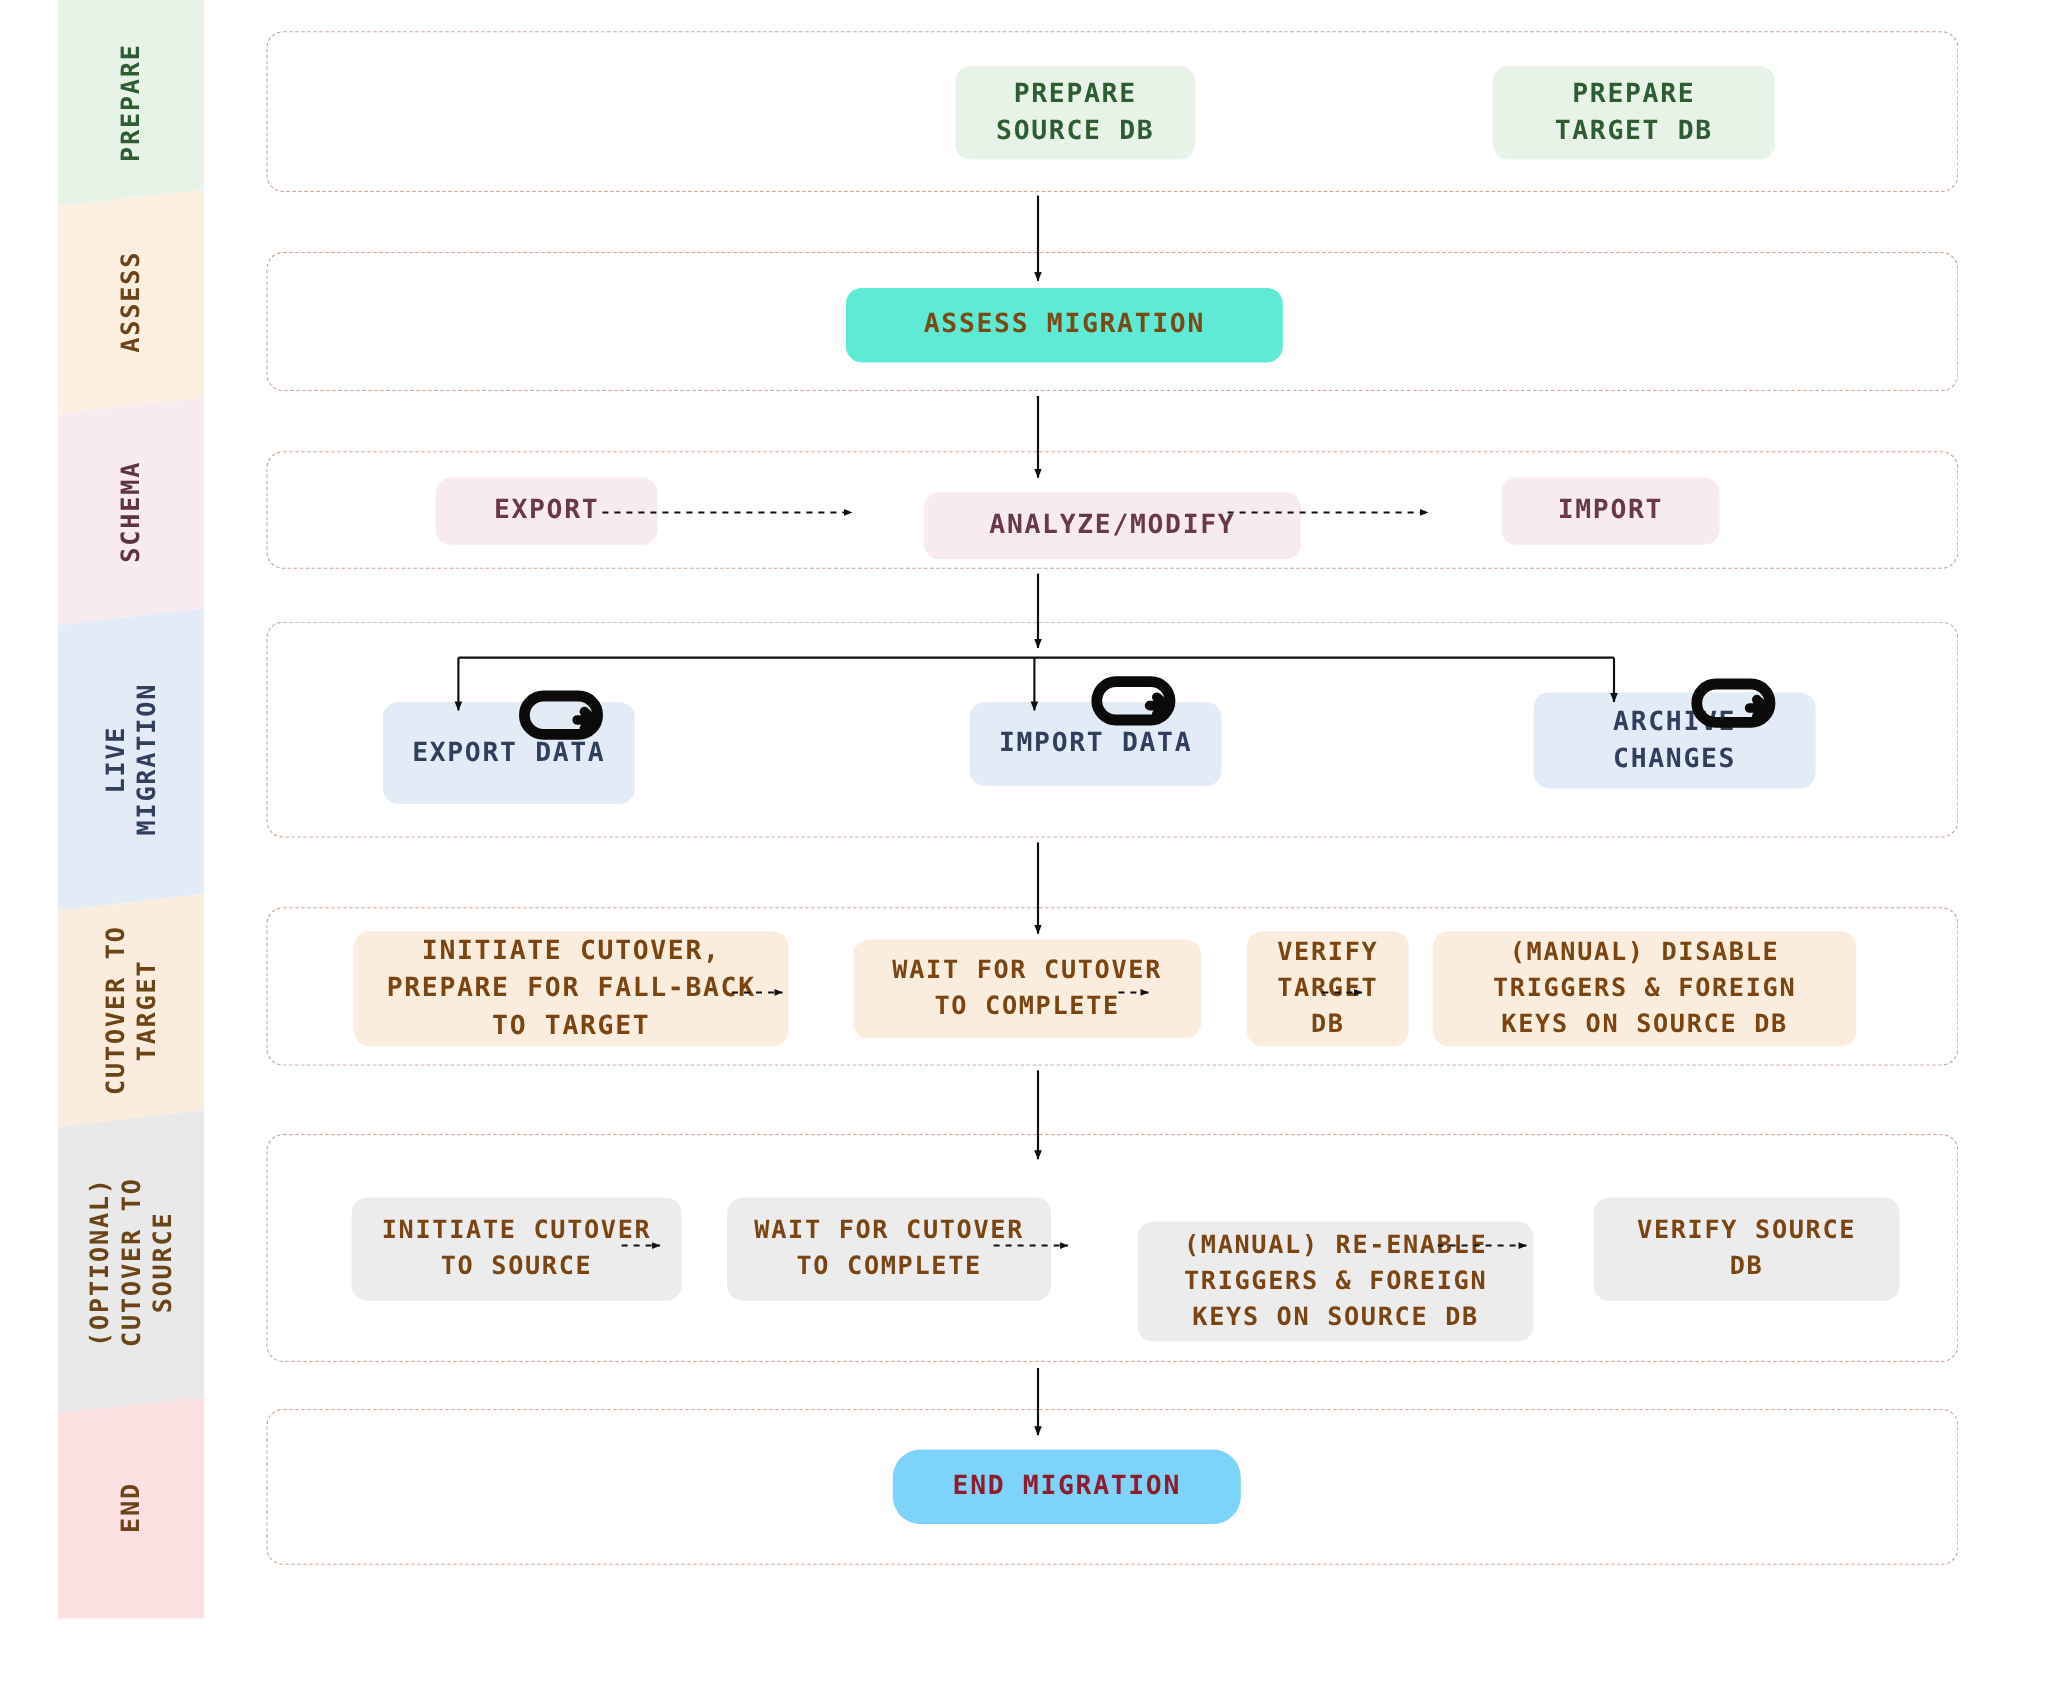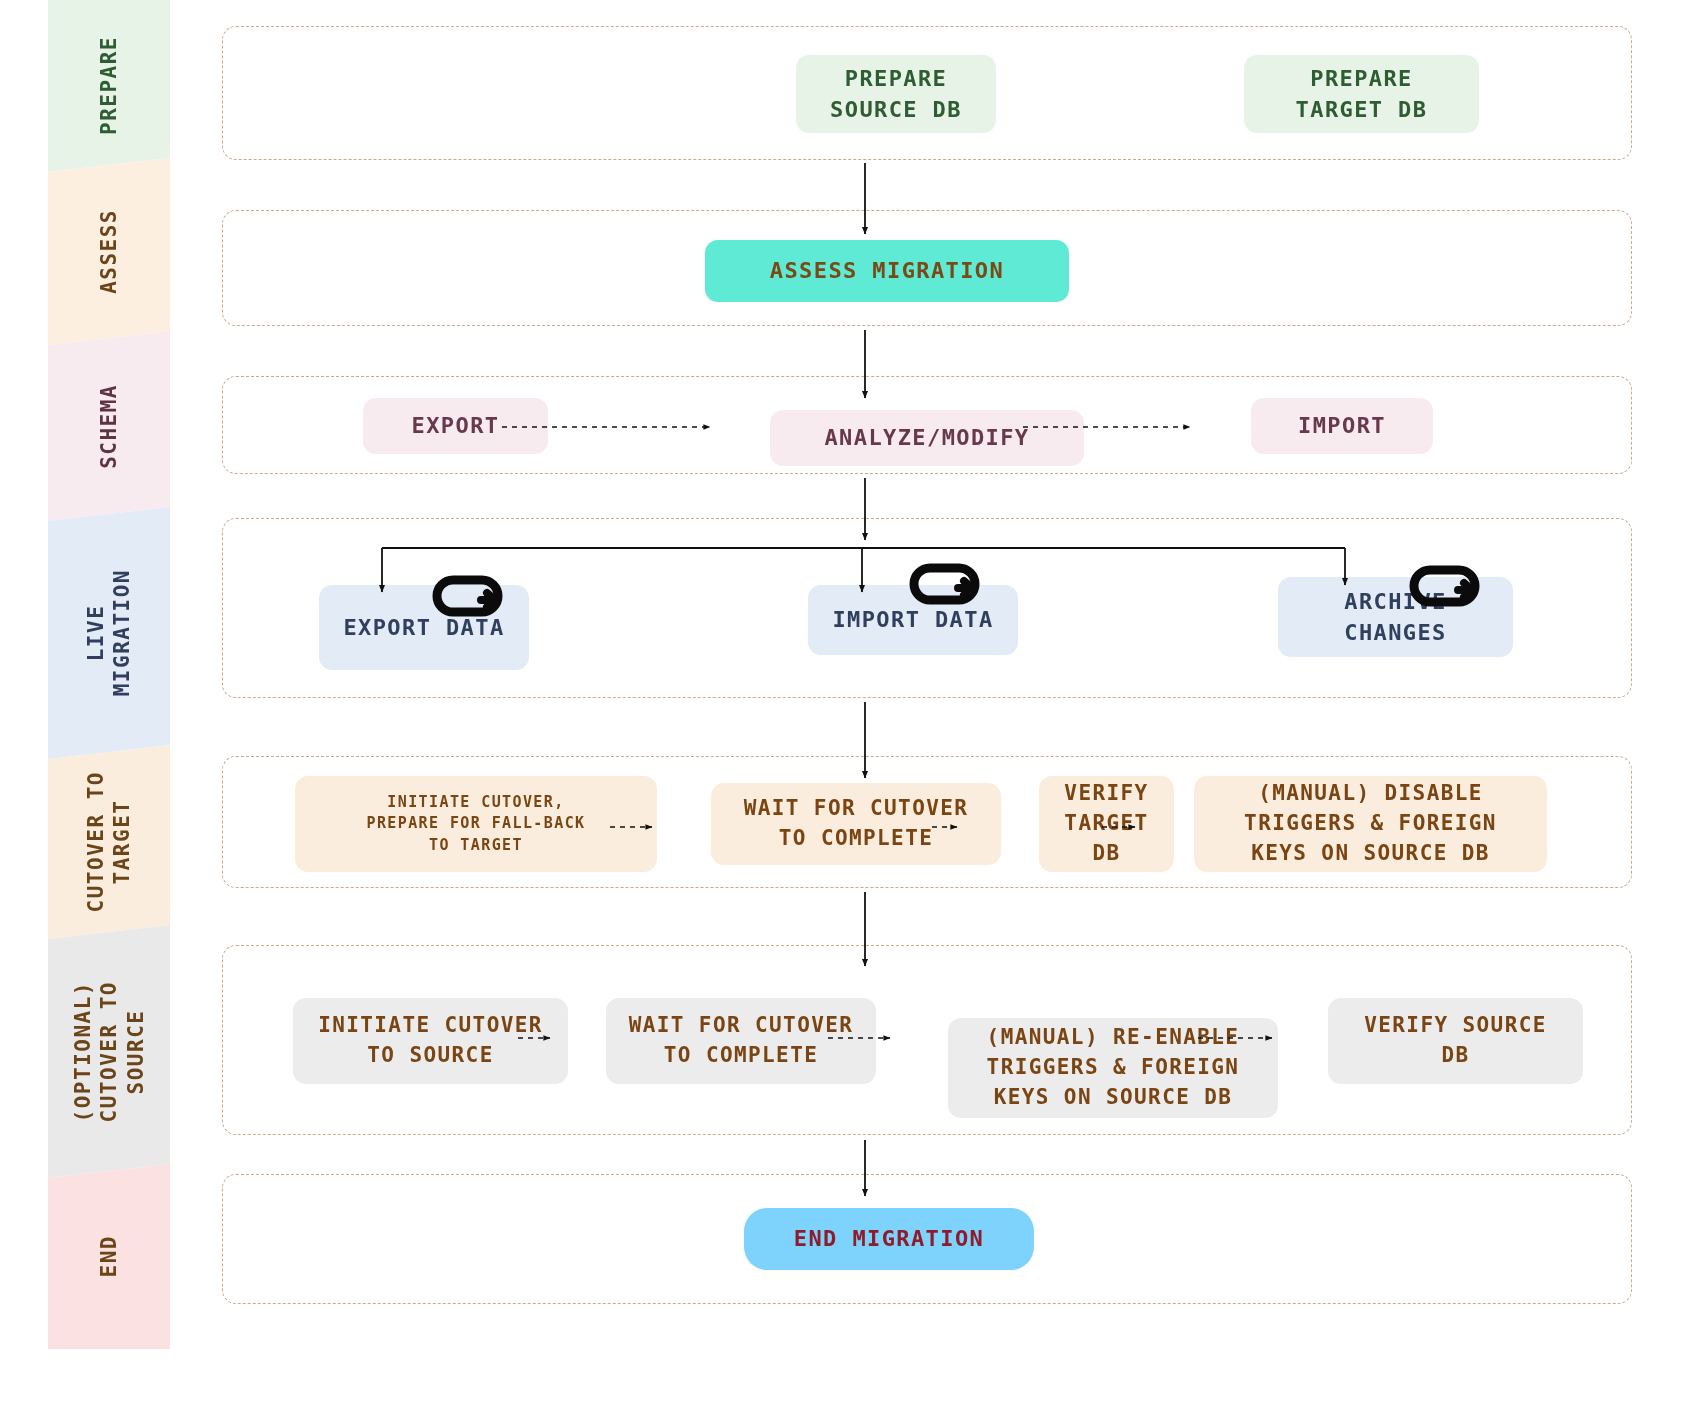--- a/index.html
+++ b/index.html
@@ -157,21 +157,21 @@
     <div class="row-inner">
       <div class="node c-blue" style="left:96px;top:66px;width:210px;height:85px;">EXPORT DATA</div>
       <div class="node c-blue" style="left:585px;top:66px;width:210px;height:70px;">IMPORT DATA</div>
       <div class="node c-blue" style="left:1055px;top:58px;width:235px;height:80px;">ARCHIVE
 CHANGES</div>
     </div>
   </div>
 
   <div class="phase-row" style="top:756px;height:132px;">
     <div class="row-inner">
-      <div class="node c-peach" style="left:72px;top:19px;width:362px;height:96px;font-size:15px;">INITIATE CUTOVER,
+      <div class="node c-peach" style="left:72px;top:19px;width:362px;height:96px;font-size:22px;">INITIATE CUTOVER,
 PREPARE FOR FALL-BACK
 TO TARGET</div>
       <div class="node c-peach" style="left:488px;top:26px;width:290px;height:82px;font-size:21px;">WAIT FOR CUTOVER
 TO COMPLETE</div>
       <div class="node c-peach" style="left:816px;top:19px;width:135px;height:96px;font-size:21px;">VERIFY
 TARGET
 DB</div>
       <div class="node c-peach" style="left:971px;top:19px;width:353px;height:96px;font-size:21px;">(MANUAL) DISABLE
 TRIGGERS &amp; FOREIGN
 KEYS ON SOURCE DB</div>

